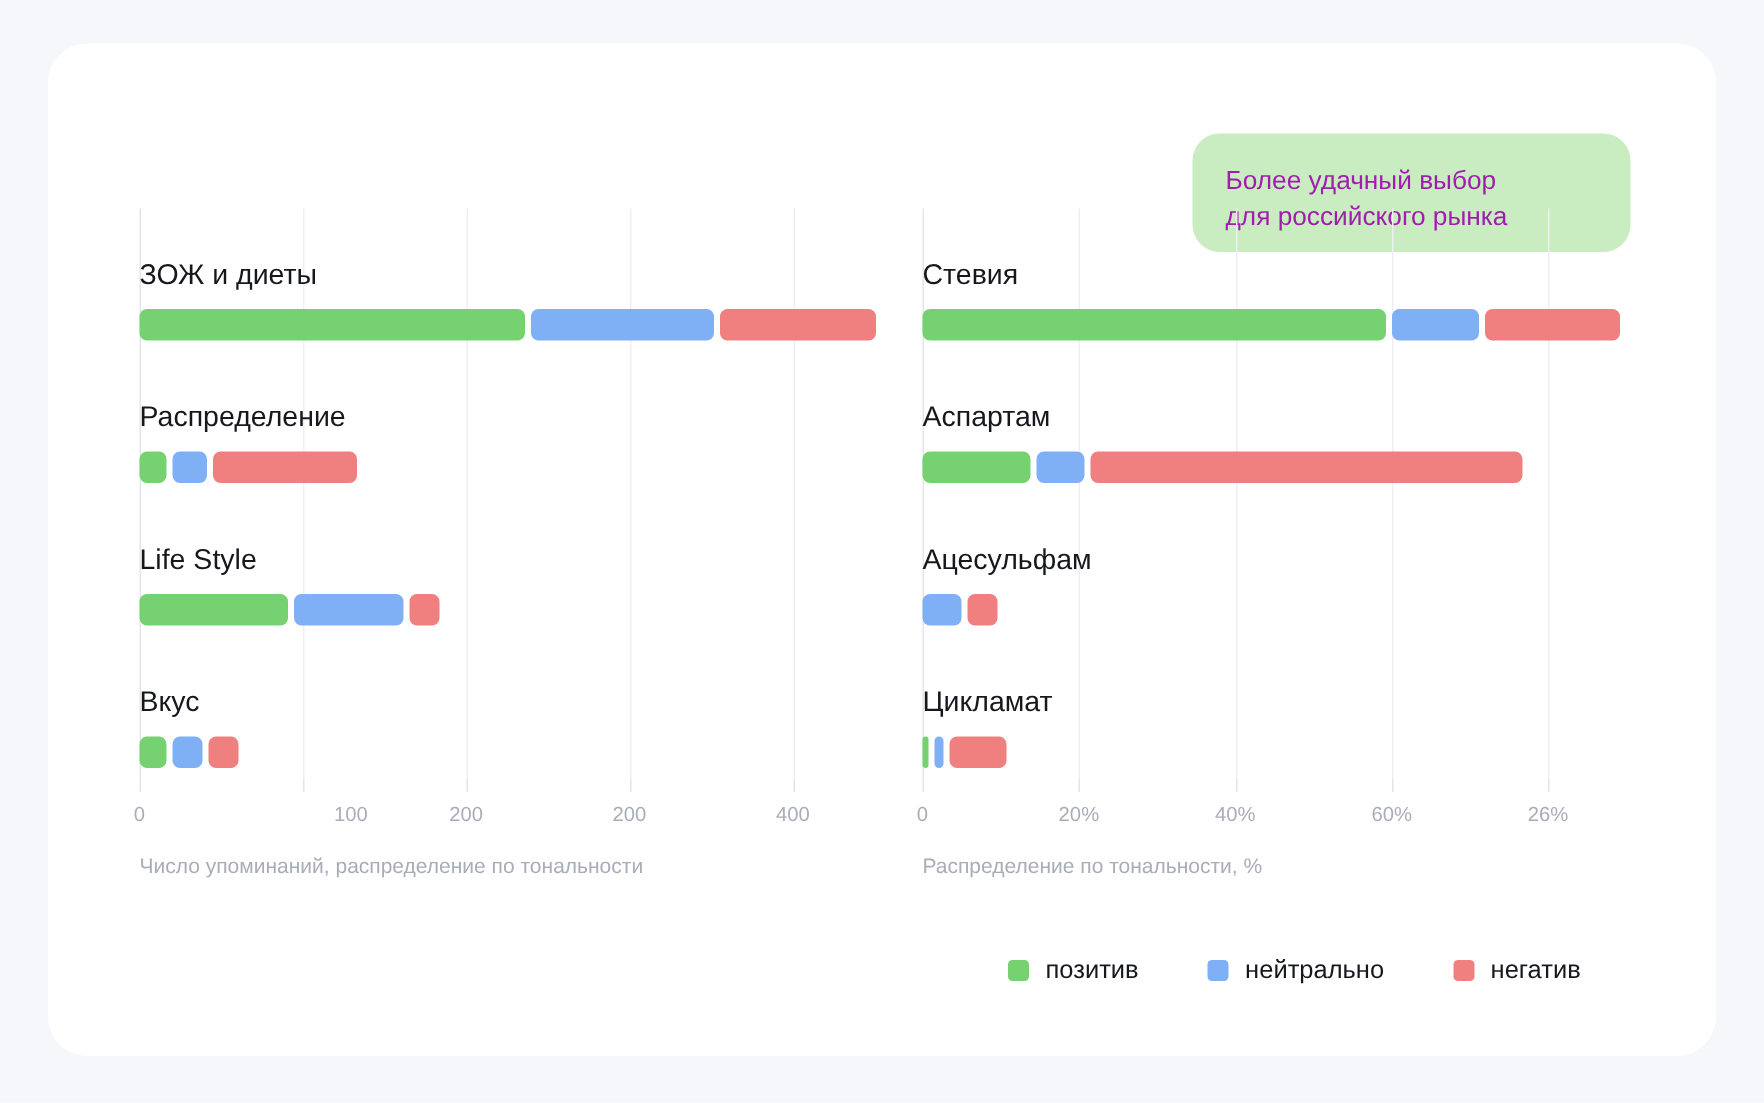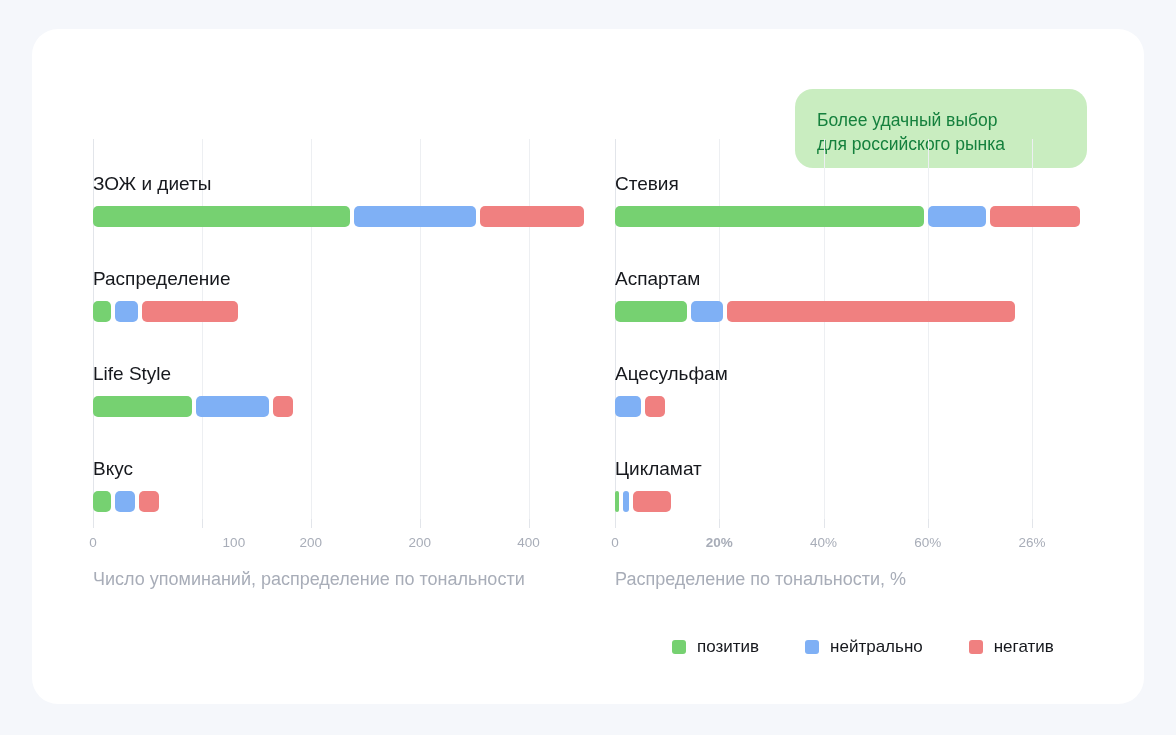--- a/index.html
+++ b/index.html
@@ -22,21 +22,21 @@
     position: absolute;
     left: 763px; top: 60px;
     width: 292px; height: 79px;
     background: #C9EDC0;
     border-radius: 18px;
     padding: 19px 22px 0 22px;
   }
   #callout .line {
     font-size: 17.5px;
     line-height: 24px;
-    color: #15803d;
+    color: #a21caf;
     white-space: nowrap;
   }
 
   
   .chart {
     position: absolute;
     top: 110px;
     height: 420px;
   }
   #chart-left  { left: 61px;  width: 490px; }
@@ -101,21 +101,21 @@
   .tick-mark {
     position: absolute;
     top: 0;
     width: 1px; height: 9px;
     background: #E2E5EA;
   }
 
   .caption {
     position: absolute;
     top: 430px; left: 0;
-    font-size: 18px;
+    font-size: 14px;
     color: #A8ADB8;
     white-space: nowrap;
   }
 
   
   #legend {
     position: absolute;
     left: 640px; top: 608px;
     display: flex;
     align-items: center;
@@ -228,21 +228,21 @@
             <div class="seg pos" style="width: 3.81915px;"></div>
             <div class="seg neu" style="width: 6.42553px;"></div>
             <div class="seg neg" style="width: 37.7021px;"></div>
           </div>
         </div>
       </div>
       <div class="ticks">
         <div class="tick-mark" style="left: 0px;"></div>
         <div class="tick" style="left: 0px;">0</div>
         <div class="tick-mark" style="left: 104.255px;"></div>
-        <div class="tick" style="left: 104.255px; font-weight: bold;">20%</div>
+        <div class="tick" style="left: 104.255px;">20%</div>
         <div class="tick-mark" style="left: 208.511px;"></div>
         <div class="tick" style="left: 208.511px; text-align: center;">40%</div>
         <div class="tick-mark" style="left: 312.766px;"></div>
         <div class="tick" style="left: 312.766px;">60%</div>
         <div class="tick-mark" style="left: 417.021px;"></div>
         <div class="tick" style="left: 417.021px;">26%</div>
       </div>
       <div class="caption">Распределение по тональности, %</div>
     </div>
 

